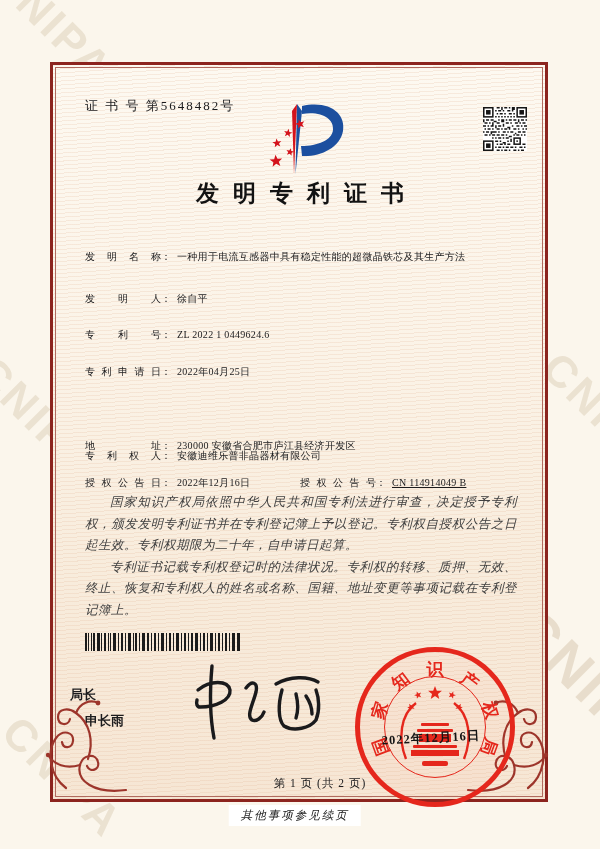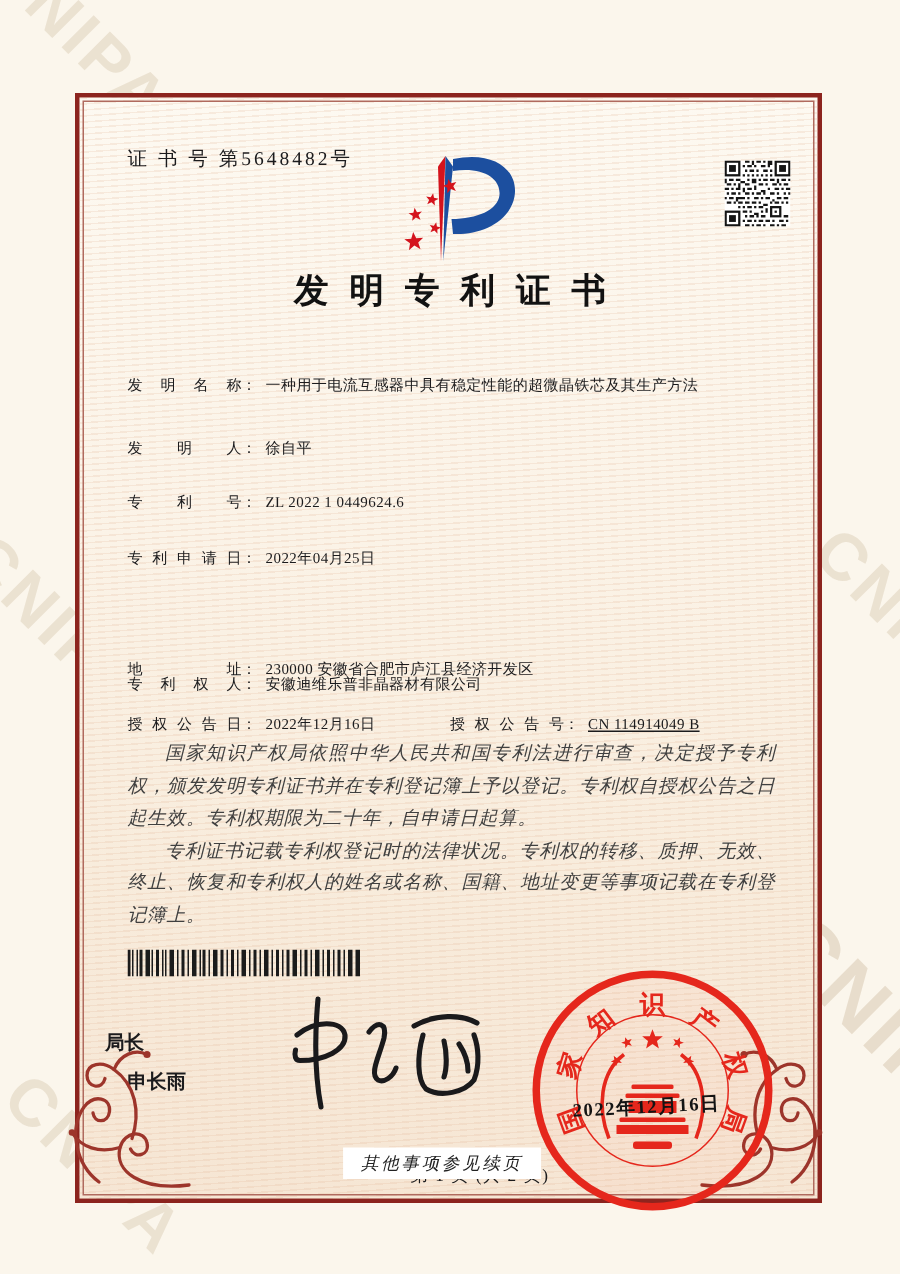--- a/index.html
+++ b/index.html
@@ -80,21 +80,21 @@
   .sc6{transform:rotate(110deg) translateY(-57px);}
   .emblem{position:absolute;left:35px;top:27px;}
   .seal-date{
     position:absolute;left:352px;top:730px;width:158px;z-index:8;text-align:center;
     font-size:12.5px;font-weight:bold;color:#141414;letter-spacing:1px;
     transform:rotate(-3deg);
   }
   
   .page-info{position:absolute;left:0;right:0;top:776px;z-index:5;text-align:center;font-size:11.5px;letter-spacing:1px;padding-left:40px;}
   .cont-note{
-    position:absolute;left:50%;top:765px;z-index:5;transform:translateX(-54%);
+    position:absolute;left:50%;top:805px;z-index:5;transform:translateX(-54%);
     background:#ffffff;padding:3px 12px;font-size:11.5px;font-style:italic;letter-spacing:2px;
     color:#222;
   }
 </style>
 </head>
 <body>
 
 <div class="wm" style="left:-22px;top:-2px;">CNIPA</div>
 <div class="wm" style="left:158px;top:98px;">CNIPA</div>
 <div class="wm" style="left:372px;top:252px;">CNIPA</div>

